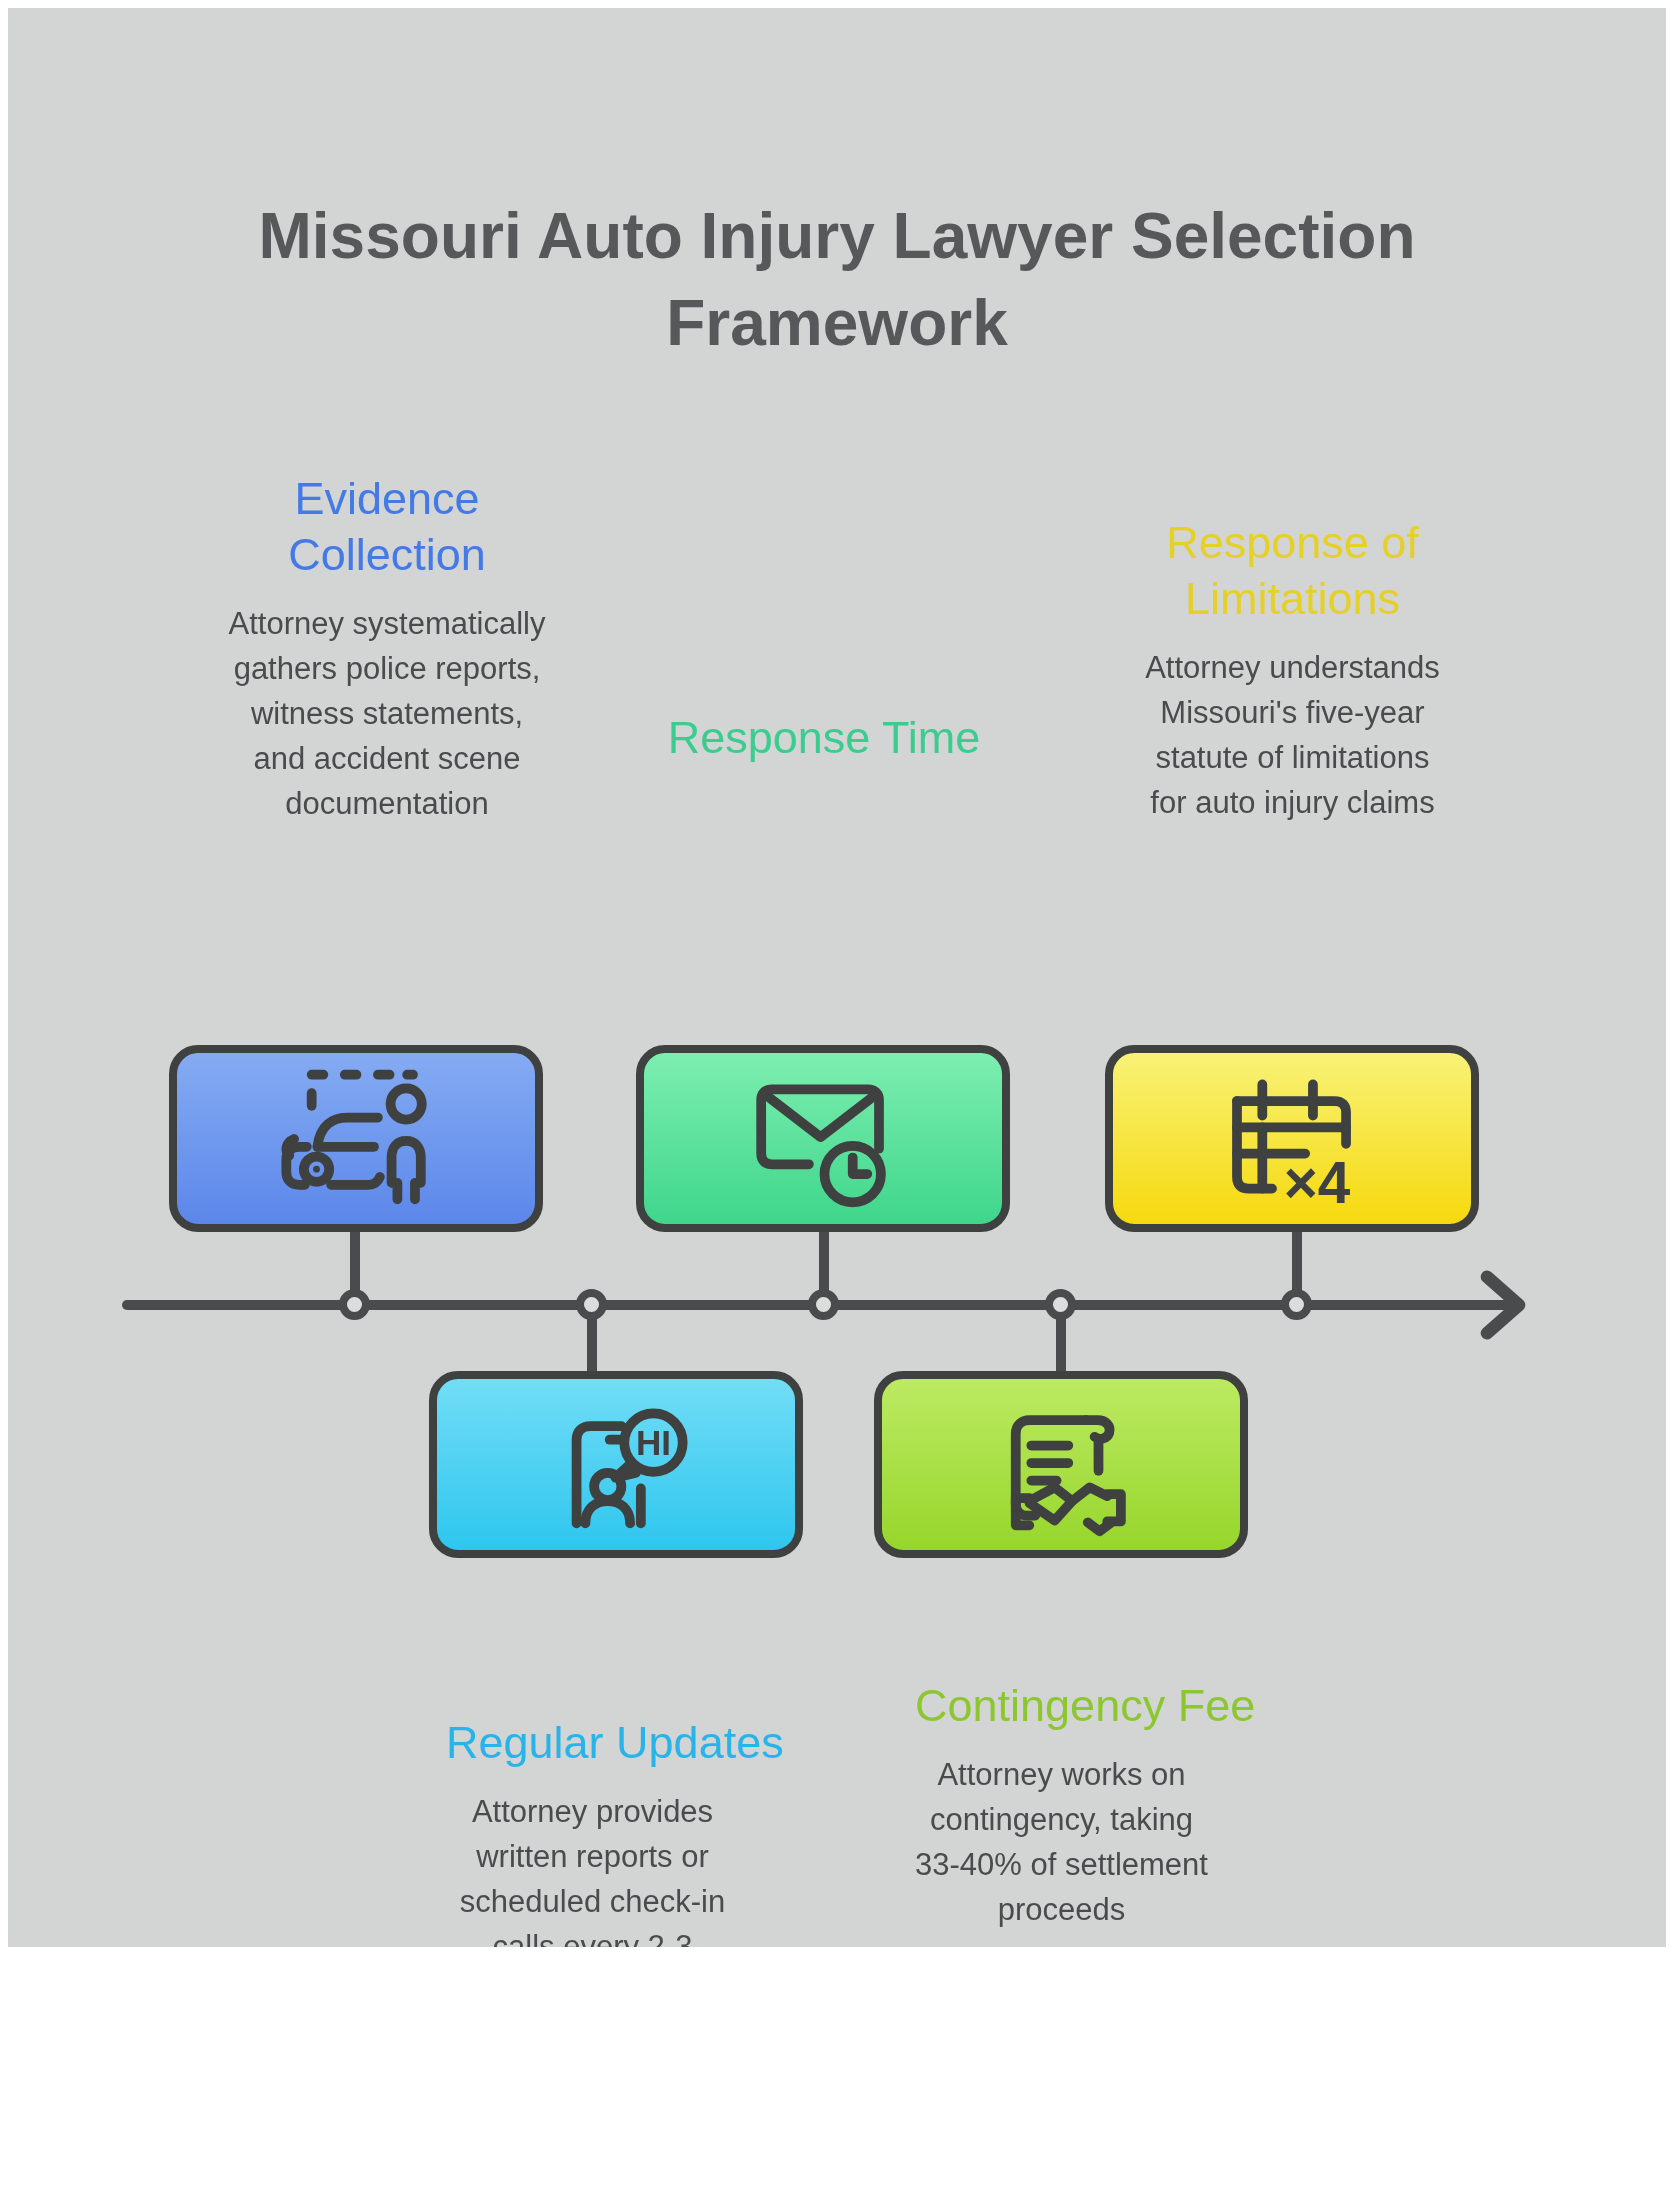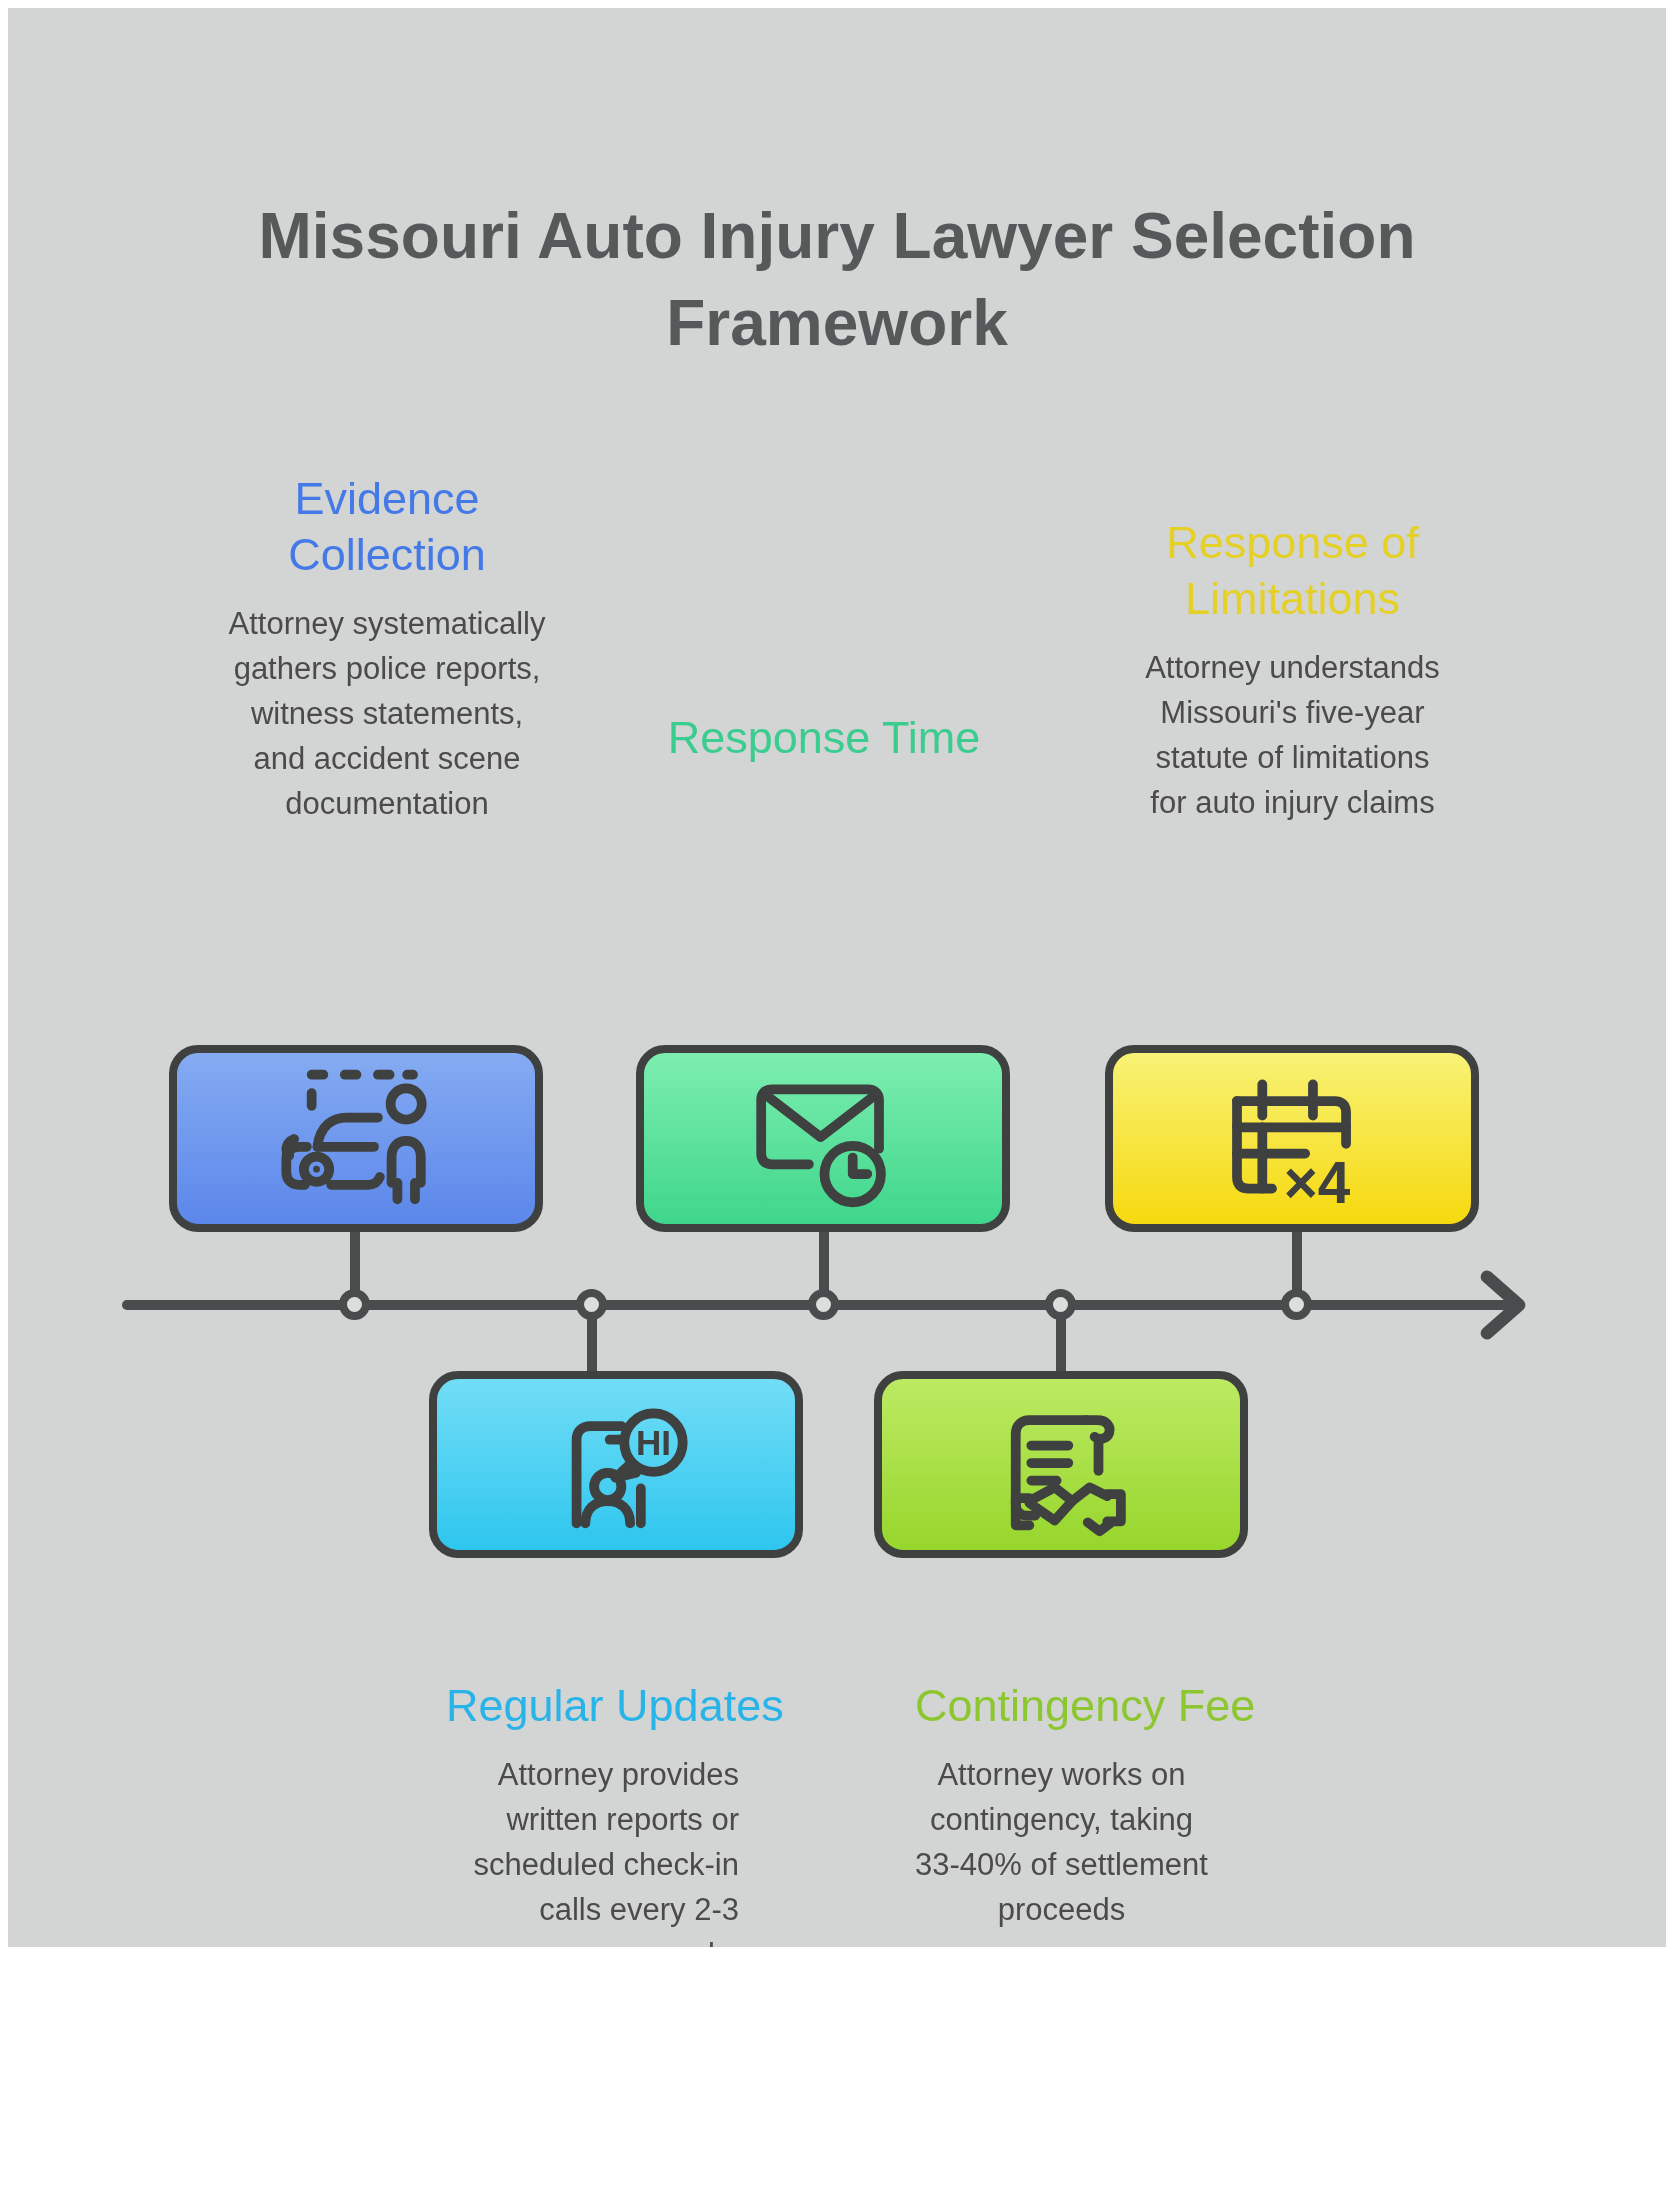--- a/index.html
+++ b/index.html
@@ -69,21 +69,21 @@
 
   <div class="step-text" style="left:663px; top:710px; width:322px;">
     <div class="step-title c-green nowrap">Response Time</div>
   </div>
 
   <div class="step-text" style="left:1139px; top:515px; width:307px;">
     <div class="step-title c-yellow">Response of Limitations</div>
     <div class="step-desc">Attorney understands Missouri's five-year statute of limitations for auto injury claims</div>
   </div>
 
-  <div class="step-text" style="left:446px; top:1678px; width:293px;text-align:right;">
+  <div class="step-text" style="left:446px; top:1715px; width:293px;">
     <div class="step-title c-cyan nowrap">Regular Updates</div>
     <div class="step-desc">Attorney provides written reports or scheduled check-in calls every 2-3 weeks</div>
   </div>
 
   <div class="step-text" style="left:915px; top:1678px; width:293px;">
     <div class="step-title c-lime nowrap">Contingency Fee</div>
     <div class="step-desc">Attorney works on contingency, taking 33-40% of settlement proceeds</div>
   </div>
 
   <div class="connector" style="left:350px; top:1231px; height:62px;"></div>

